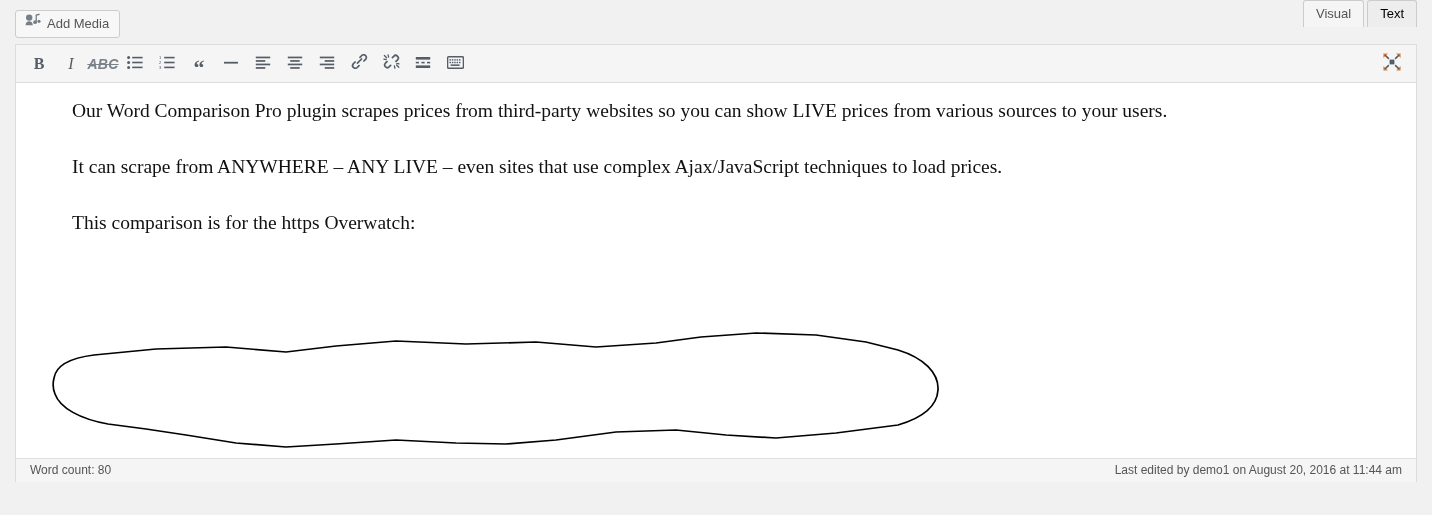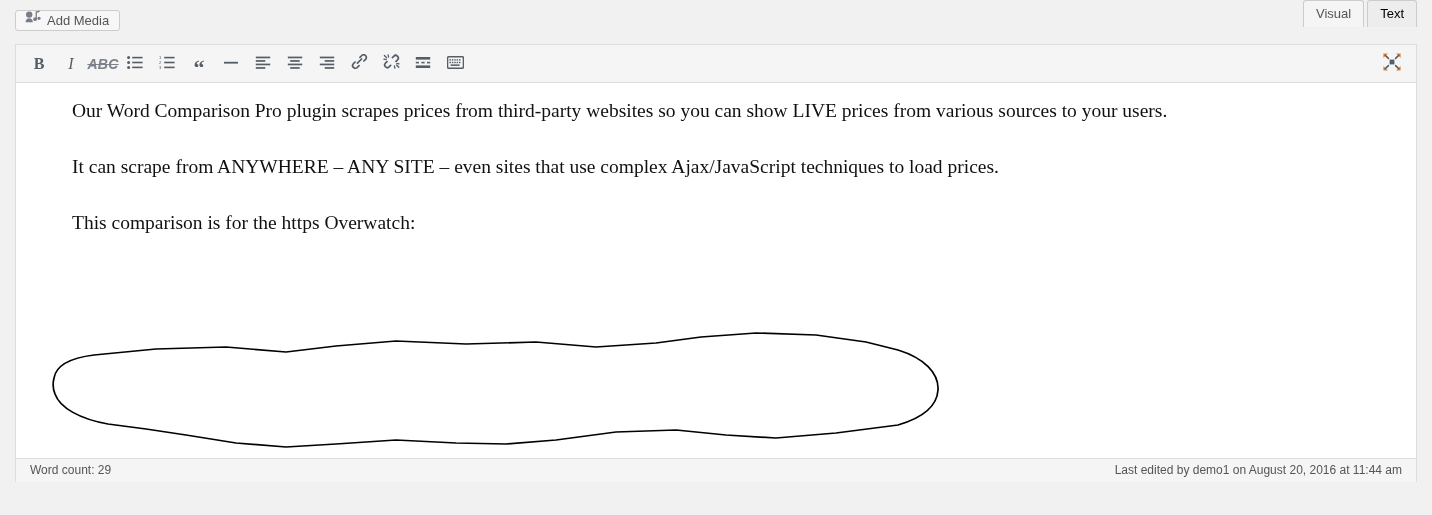--- a/index.html
+++ b/index.html
@@ -21,21 +21,21 @@
     left: 15px;
     top: 0;
     width: 1402px;
     height: 48px;
   }
 
   #add-media-button {
     position: absolute;
     left: 0;
     top: 10px;
-    height: 21px;
+    height: 28px;
     box-sizing: border-box;
     padding: 0 10px 0 8px;
     display: flex;
     align-items: center;
     gap: 6px;
     background: #f7f7f7;
     border: 1px solid #cccccc;
     border-radius: 3px;
     color: #555555;
     font-size: 13px;
@@ -369,21 +369,21 @@
         </svg>
       </span>
     </div>
 
   </div>
 
   <div id="editor-content">
 
     <div id="post-body">
       <p>Our Word Comparison Pro plugin scrapes prices from third-party websites so you can show LIVE prices from various sources to your users.</p>
-      <p>It can scrape from ANYWHERE – ANY SITE – even sites that use complex Ajax/JavaScript techniques to load prices.</p>
+      <p>It can scrape from ANYWHERE – ANY LIVE – even sites that use complex Ajax/JavaScript techniques to load prices.</p>
       <p>This comparison is for the https Overwatch:</p>
     </div>
 
     <svg id="annotation-circle" viewBox="0 0 915 125" preserveAspectRatio="none" aria-hidden="true">
       <path d="M 18 50
                C 20 38, 34 30, 58 27
                L 120 21 L 190 19 L 250 24 L 300 18 L 360 13
                L 430 16 L 500 14 L 560 19 L 620 15 L 665 9
                L 720 5 L 780 7 L 830 14 L 862 22
                C 888 30, 903 45, 902 62
@@ -392,17 +392,17 @@
                L 580 104 L 520 112 L 470 116 L 420 115
                L 360 112 L 300 116 L 250 119 L 200 115
                L 150 107 L 110 101 L 72 96
                C 44 91, 24 80, 19 66
                C 16 59, 17 54, 18 50 Z" fill="none" stroke="#000000" stroke-width="1.7" stroke-linejoin="round" stroke-linecap="round"></path>
     </svg>
 
   </div>
 
   <div id="editor-statusbar">
-    <span id="word-count">Word count: 29</span>
+    <span id="word-count">Word count: 80</span>
     <span id="last-edited">Last edited by demo1 on August 20, 2016 at 11:44 am</span>
   </div>
 
 </div>
 
 </body></html>

